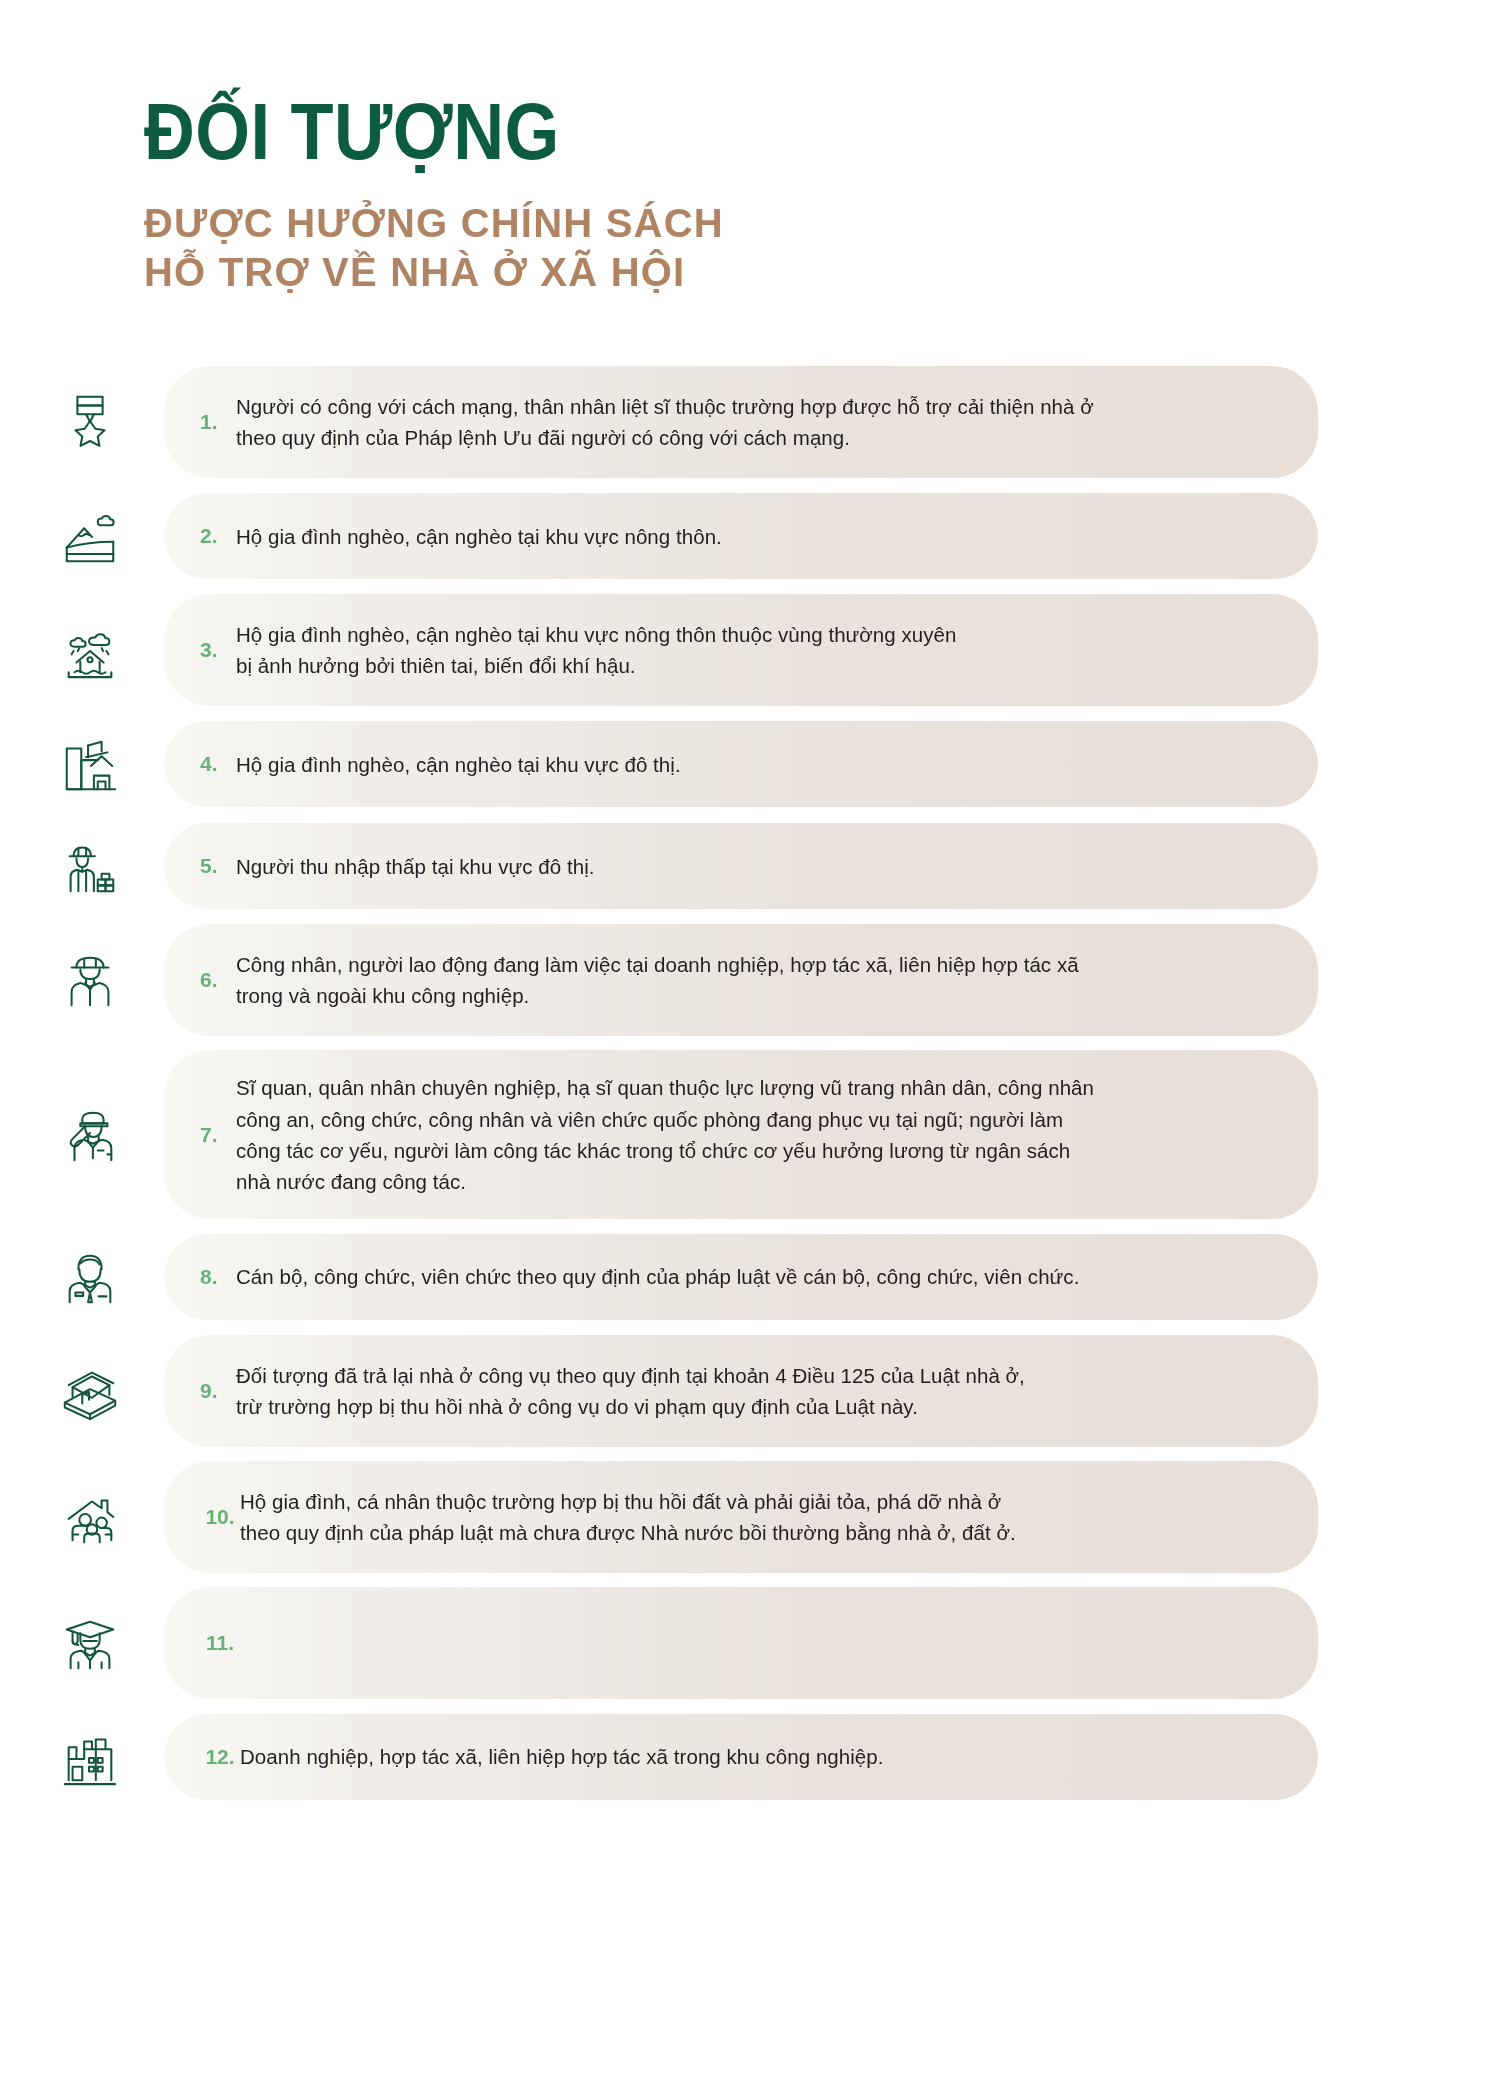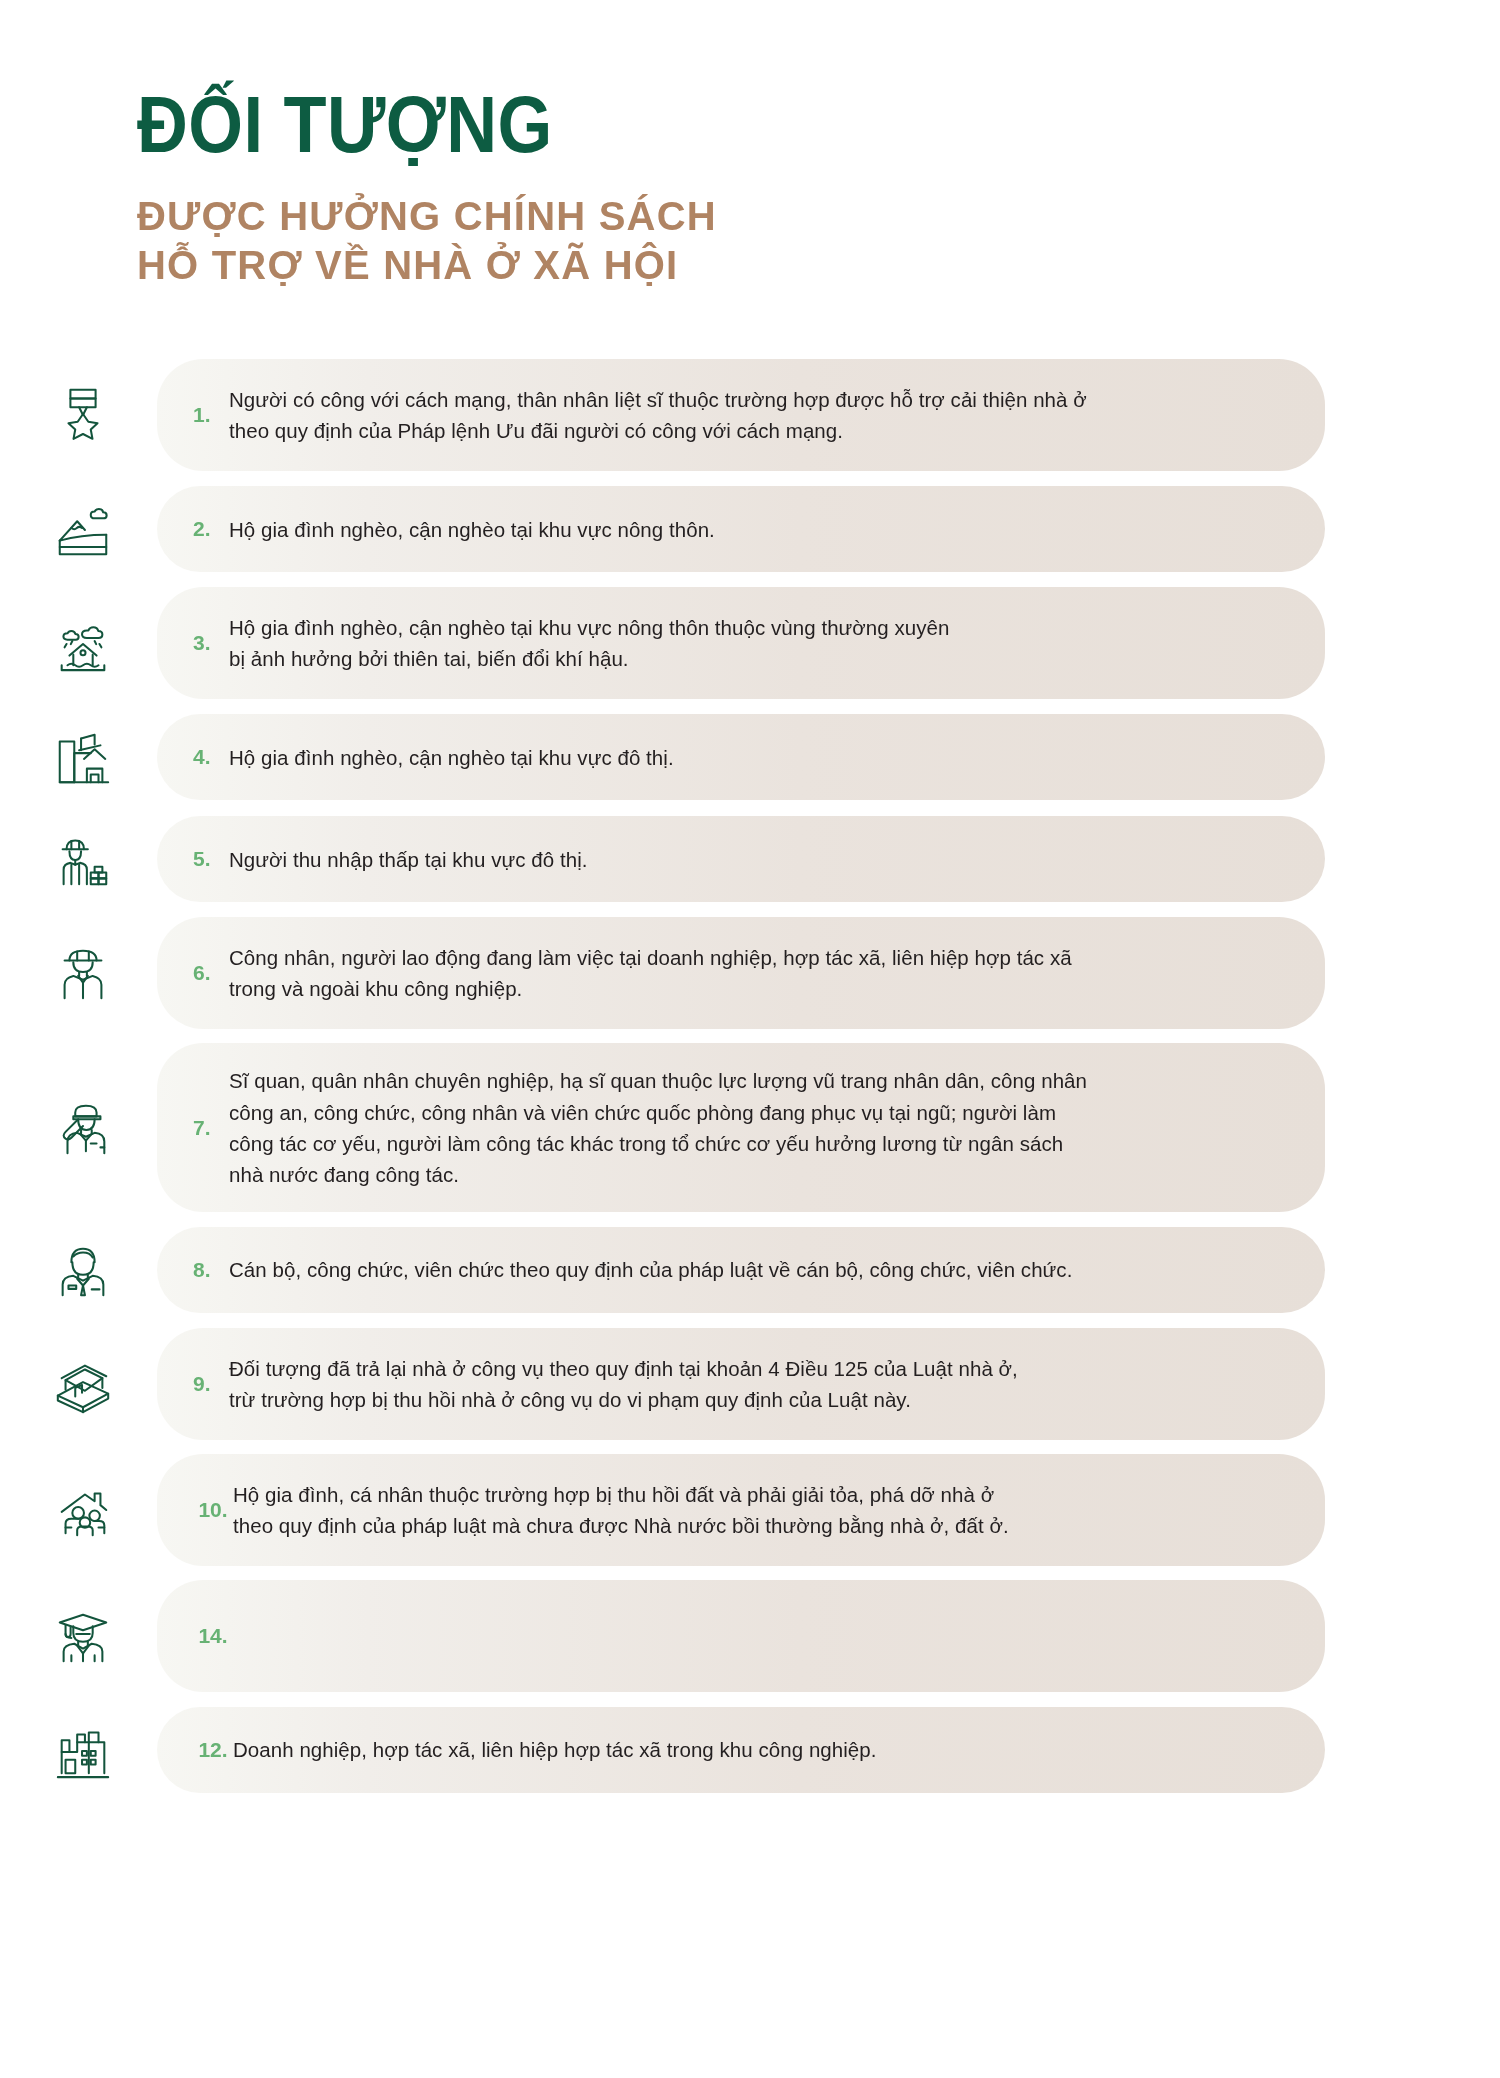--- a/index.html
+++ b/index.html
@@ -10,21 +10,21 @@
     height: 2078px;
     background: #ffffff;
     font-family: "Liberation Sans", sans-serif;
     overflow: hidden;
     position: relative;
   }
 
   .page {
     width: 1500px;
     height: 2078px;
-    padding: 9px;
+    padding: 16px;
     position: relative;
   }
 
   
   .header {
     padding: 78px 0 0 128px;
   }
 
   .title-main {
     font-family: "Liberation Sans Narrow", "Liberation Sans", sans-serif;
@@ -328,21 +328,21 @@
     <path d="M22 22 L22 29 q0 9 10 9 q10 0 10 -9 L42 22"></path>
     <path d="M25 30 L39 30"></path>
     <path d="M27 38 L27 42 M37 38 L37 42"></path>
     <path d="M12 58 L12 48 q0 -7 11 -8 l9 5 l9 -5 q11 1 11 8 L52 58"></path>
     <path d="M26 42 L32 50 L38 42"></path>
     <path d="M32 50 L32 58"></path>
     <path d="M20 52 L20 58 M44 52 L44 58"></path>
   </svg>
         </div>
         <div class="pill">
-          <span class="num wide">14.</span>
+          <span class="num wide">11.</span>
         </div>
       </div>
       <div class="row lines-1">
         <div class="icon-cell">
           <svg width="62" height="62" viewBox="0 0 64 64" fill="none" stroke="#13543c" stroke-width="2.1" stroke-linecap="round" stroke-linejoin="round">
     <path d="M10 56 L10 34 L26 34 L26 24 L38 24 L38 34 L38 56"></path>
     <path d="M10 34 L10 22 L18 22 L18 34"></path>
     <path d="M26 24 L26 16 L34 16 L34 24"></path>
     <path d="M38 24 L38 14 L48 14 L48 24"></path>
     <path d="M38 24 L54 24 L54 56"></path>

